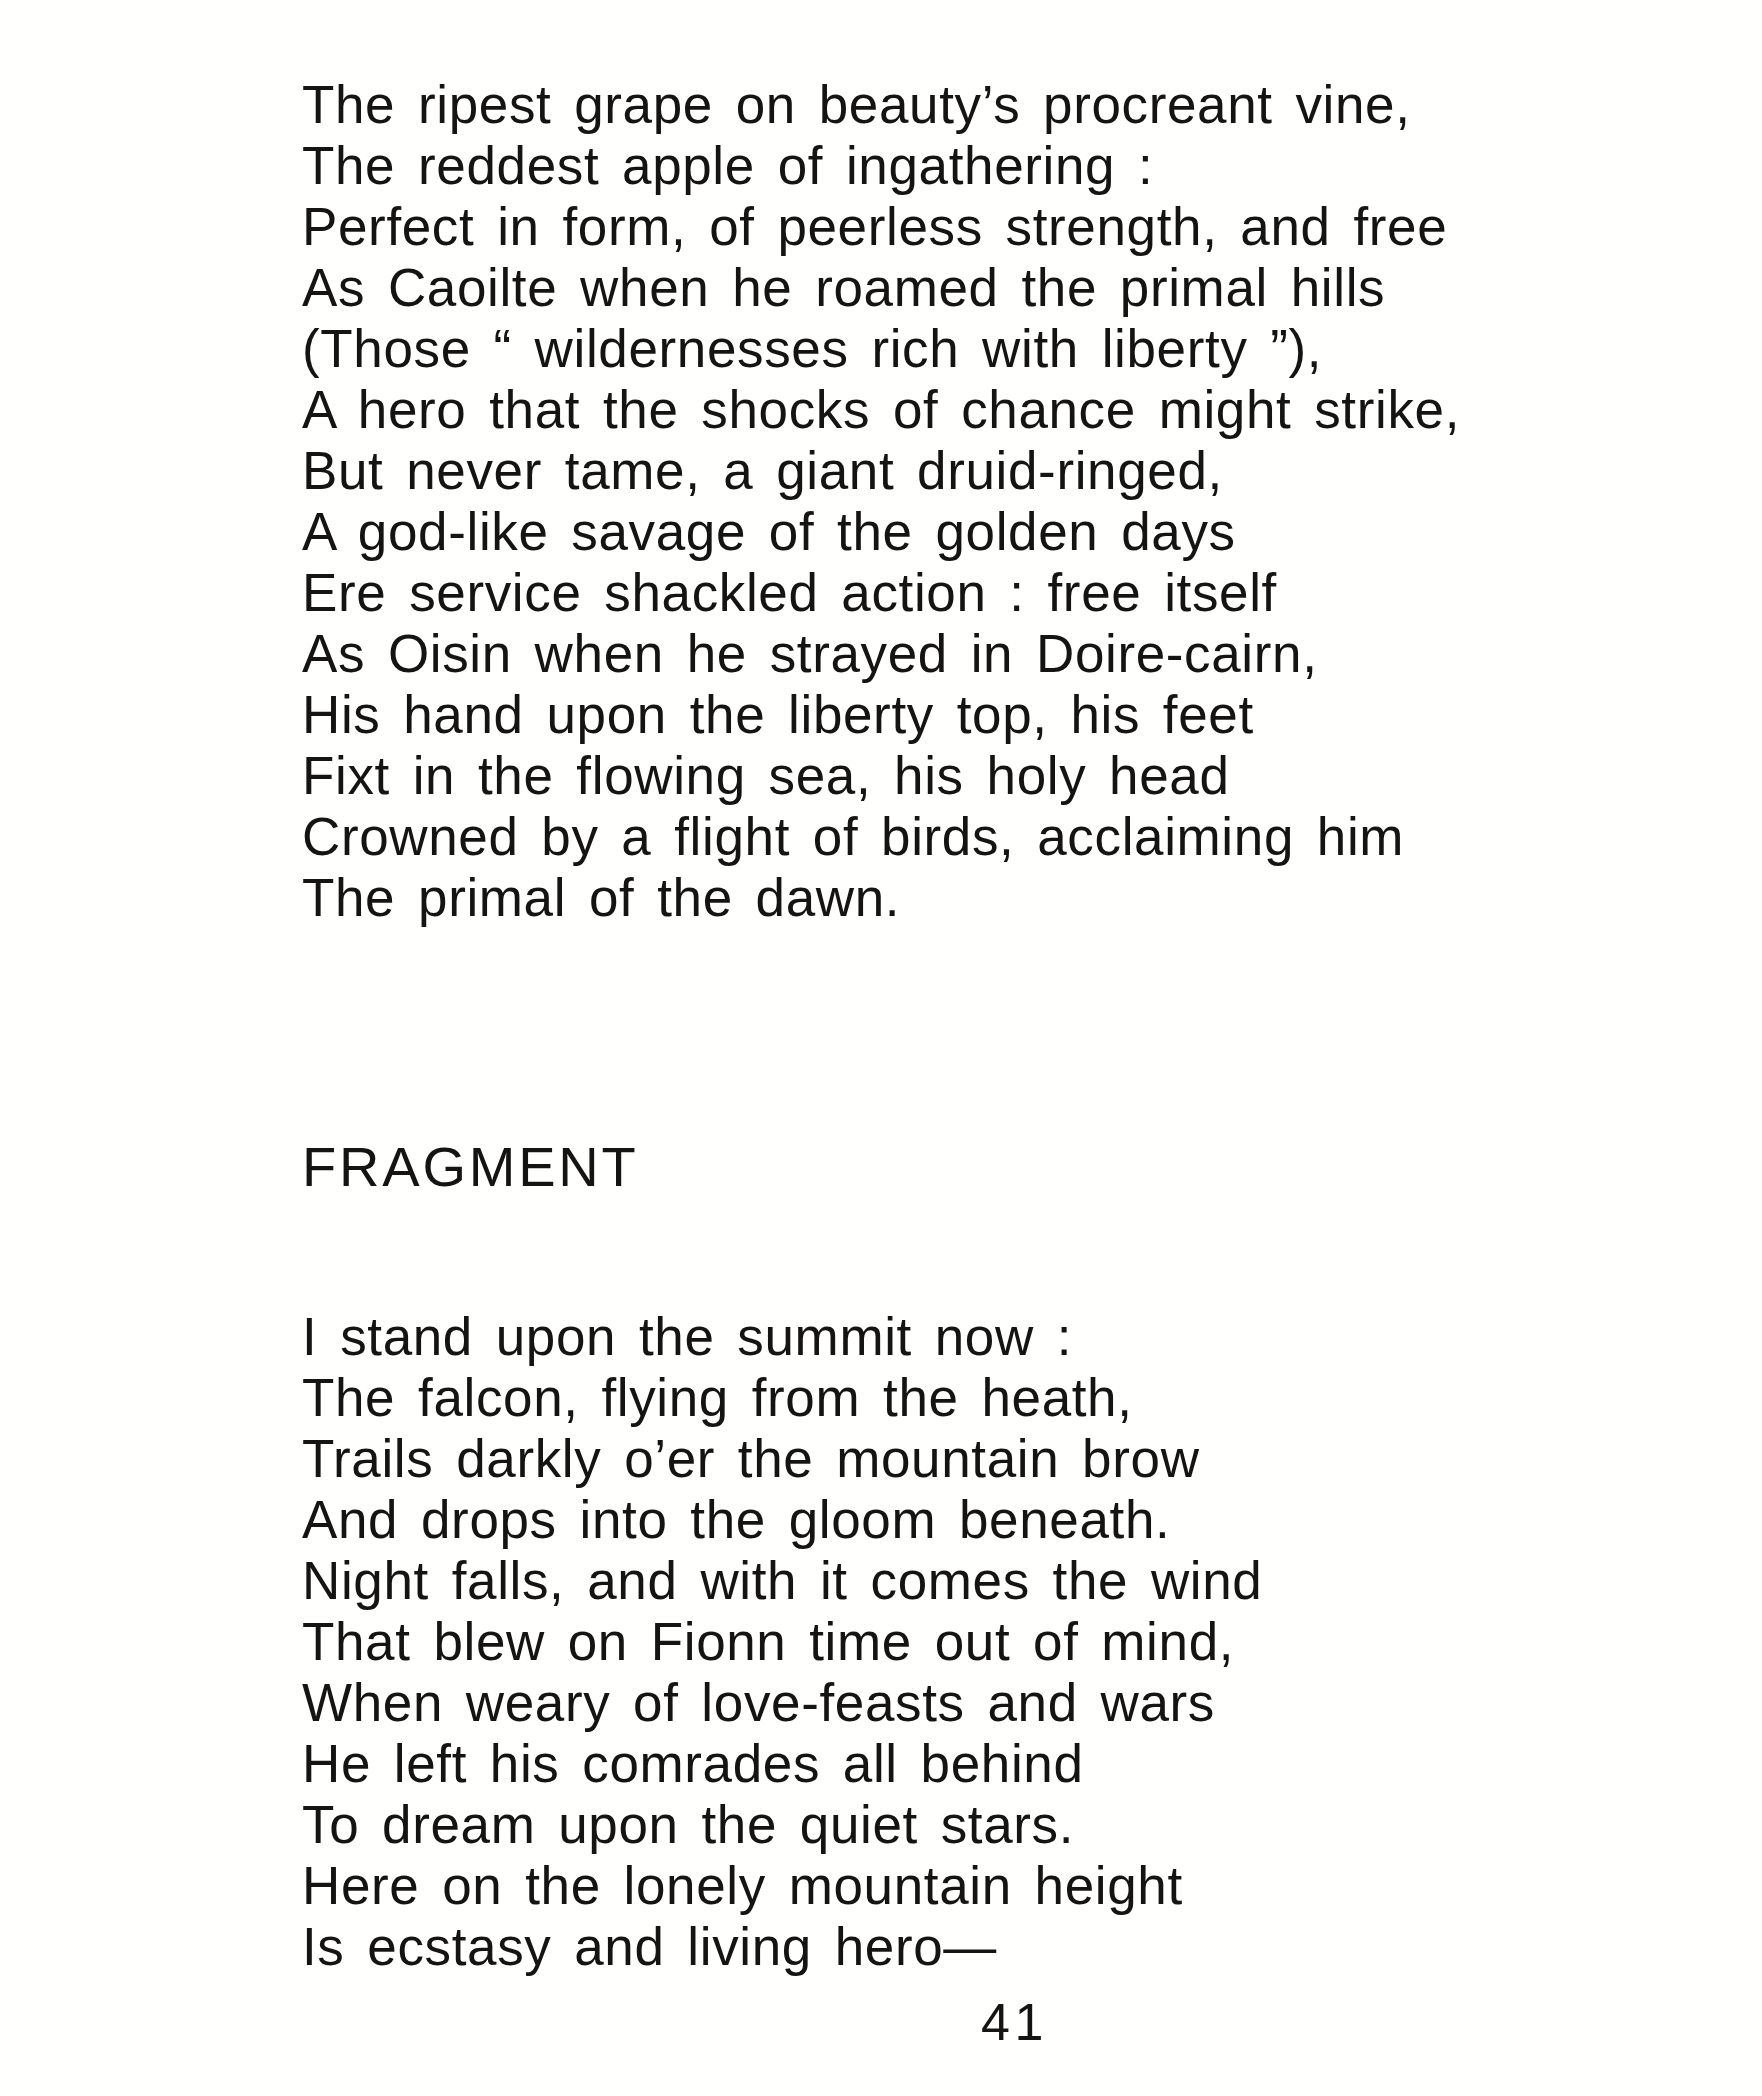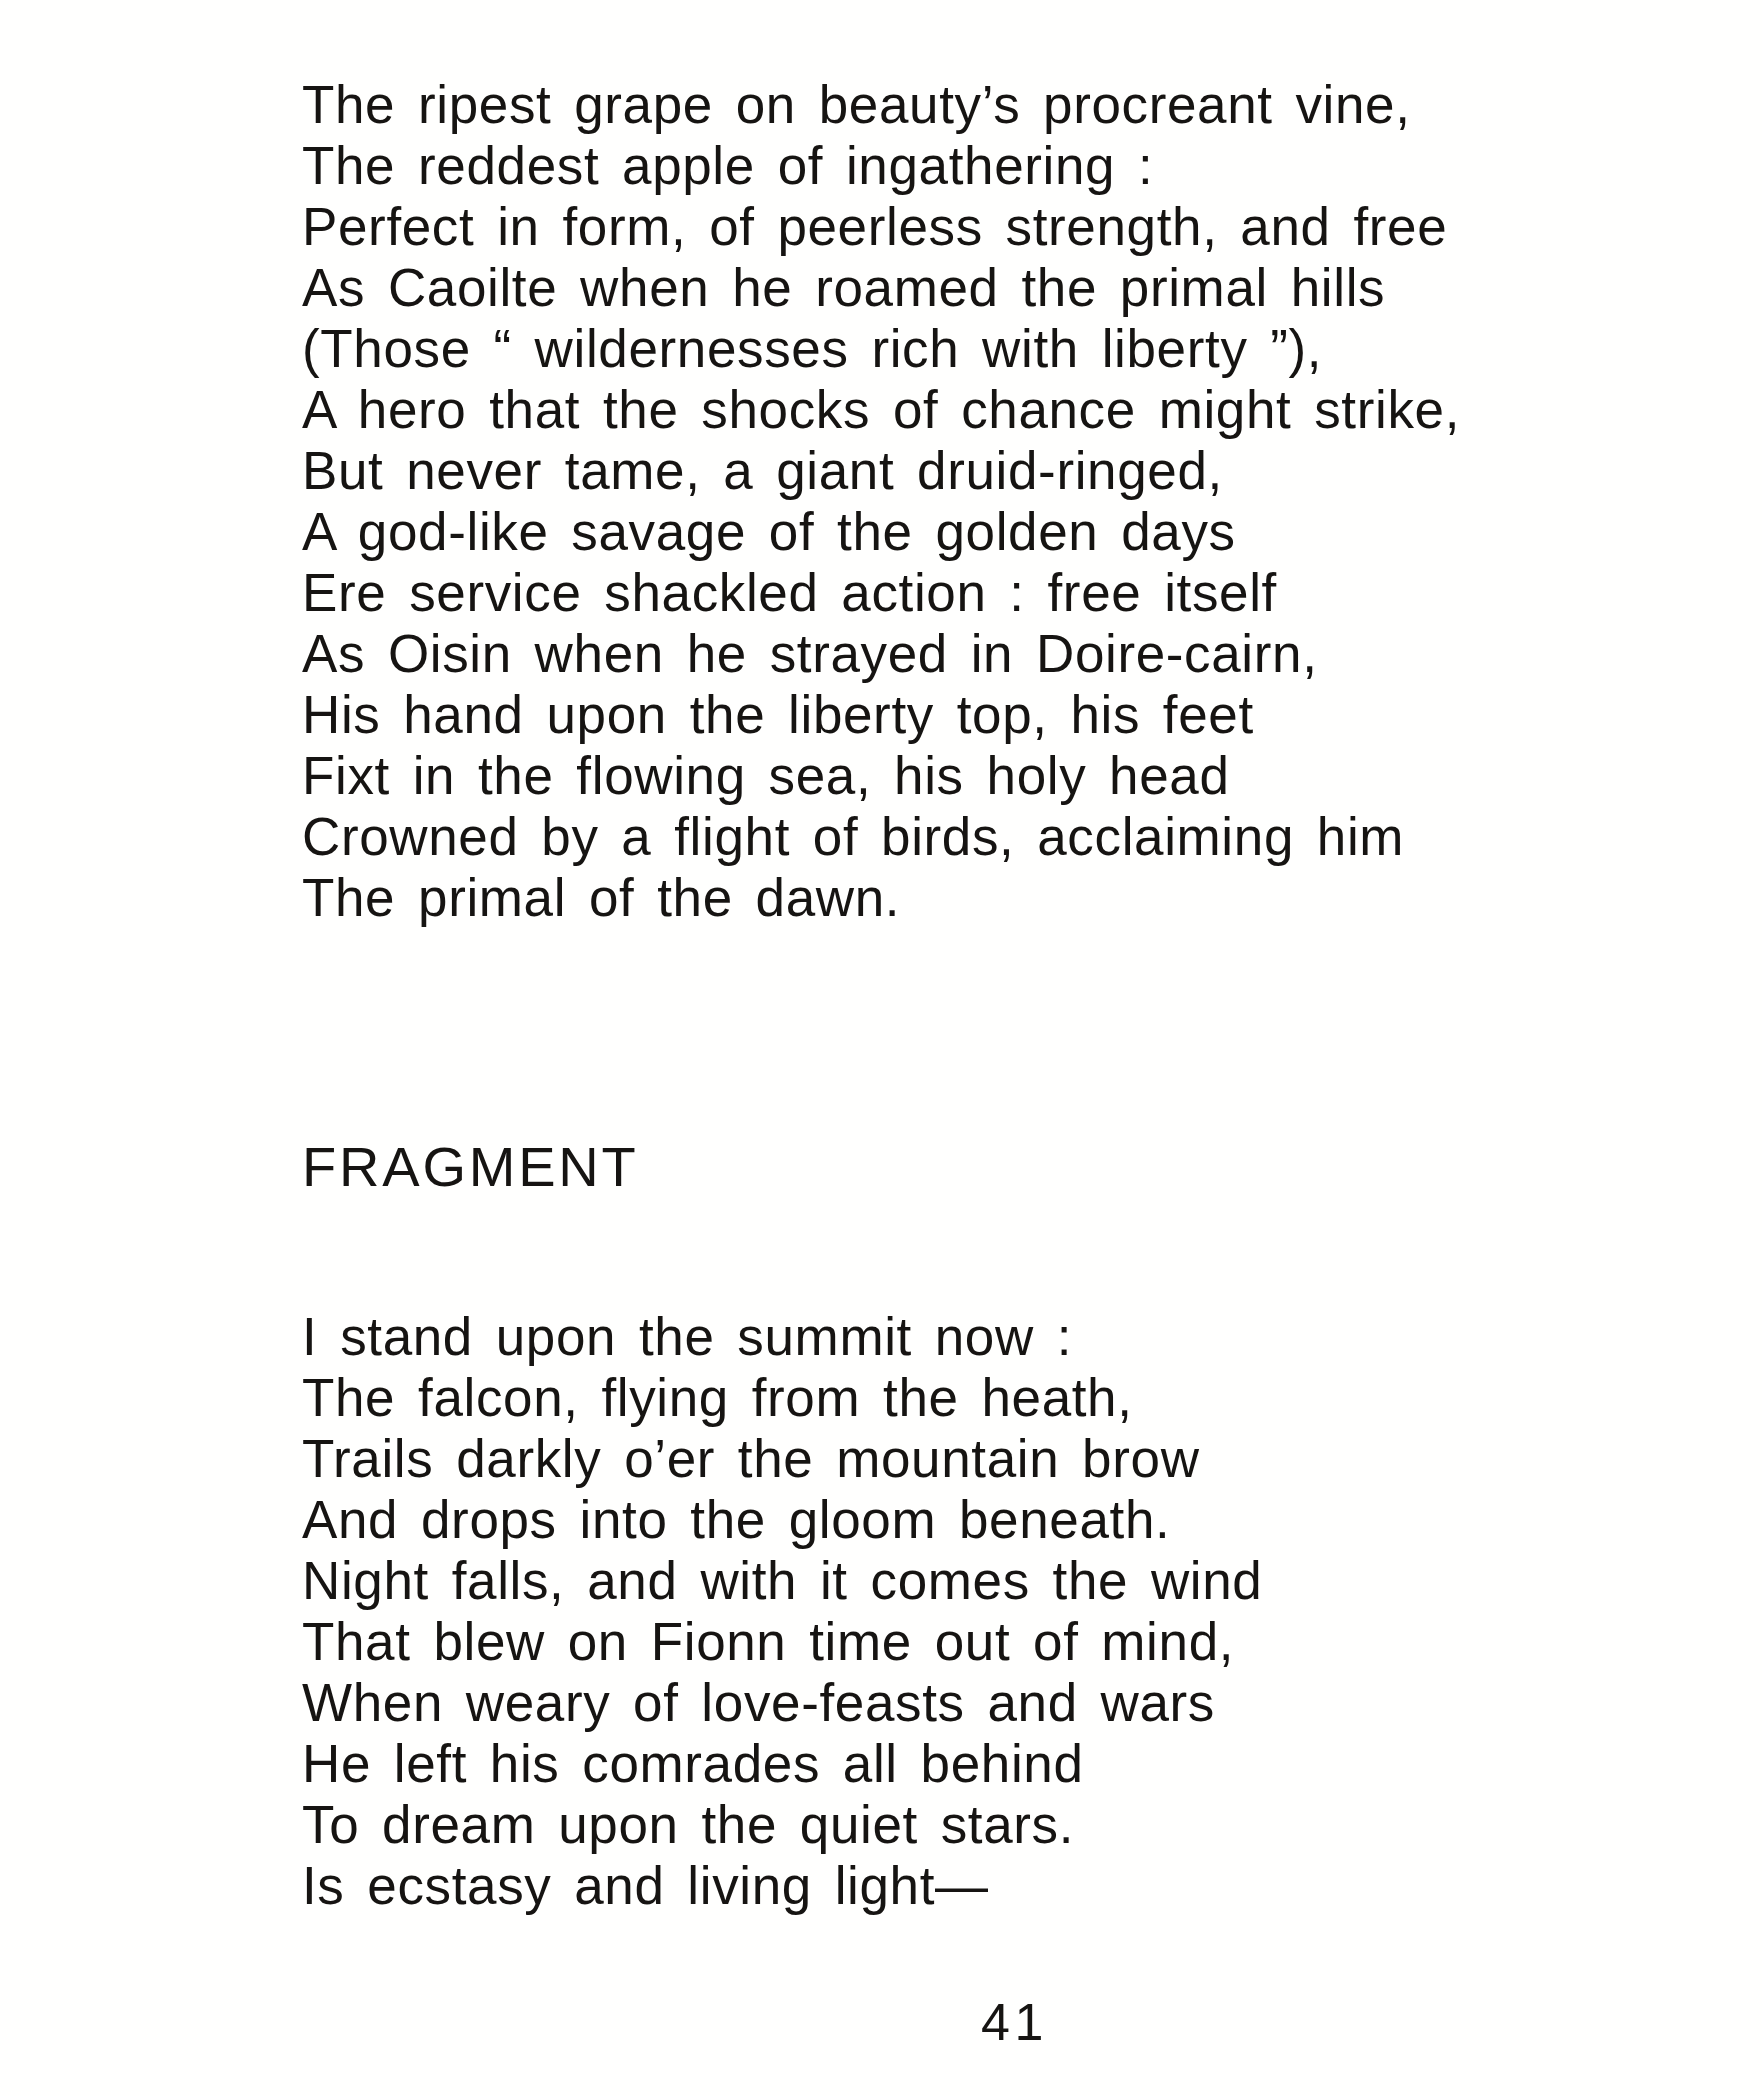--- a/index.html
+++ b/index.html
@@ -75,19 +75,20 @@
   <div class="poem poem-2">
       <div class="poem-line">I stand upon the summit now :</div>
       <div class="poem-line">The falcon, flying from the heath,</div>
       <div class="poem-line">Trails darkly o’er the mountain brow</div>
       <div class="poem-line">And drops into the gloom beneath.</div>
       <div class="poem-line">Night falls, and with it comes the wind</div>
       <div class="poem-line">That blew on Fionn time out of mind,</div>
       <div class="poem-line">When weary of love-feasts and wars</div>
       <div class="poem-line">He left his comrades all behind</div>
       <div class="poem-line">To dream upon the quiet stars.</div>
-      <div class="poem-line">Is ecstasy and living light—</div>
+      <div class="poem-line">Here on the lonely mountain height</div>
+      <div class="poem-line">Is ecstasy and living hero—</div>
     </div>
 
   <div class="page-number">41</div>
 
 </div>
 
 
 </body></html>

